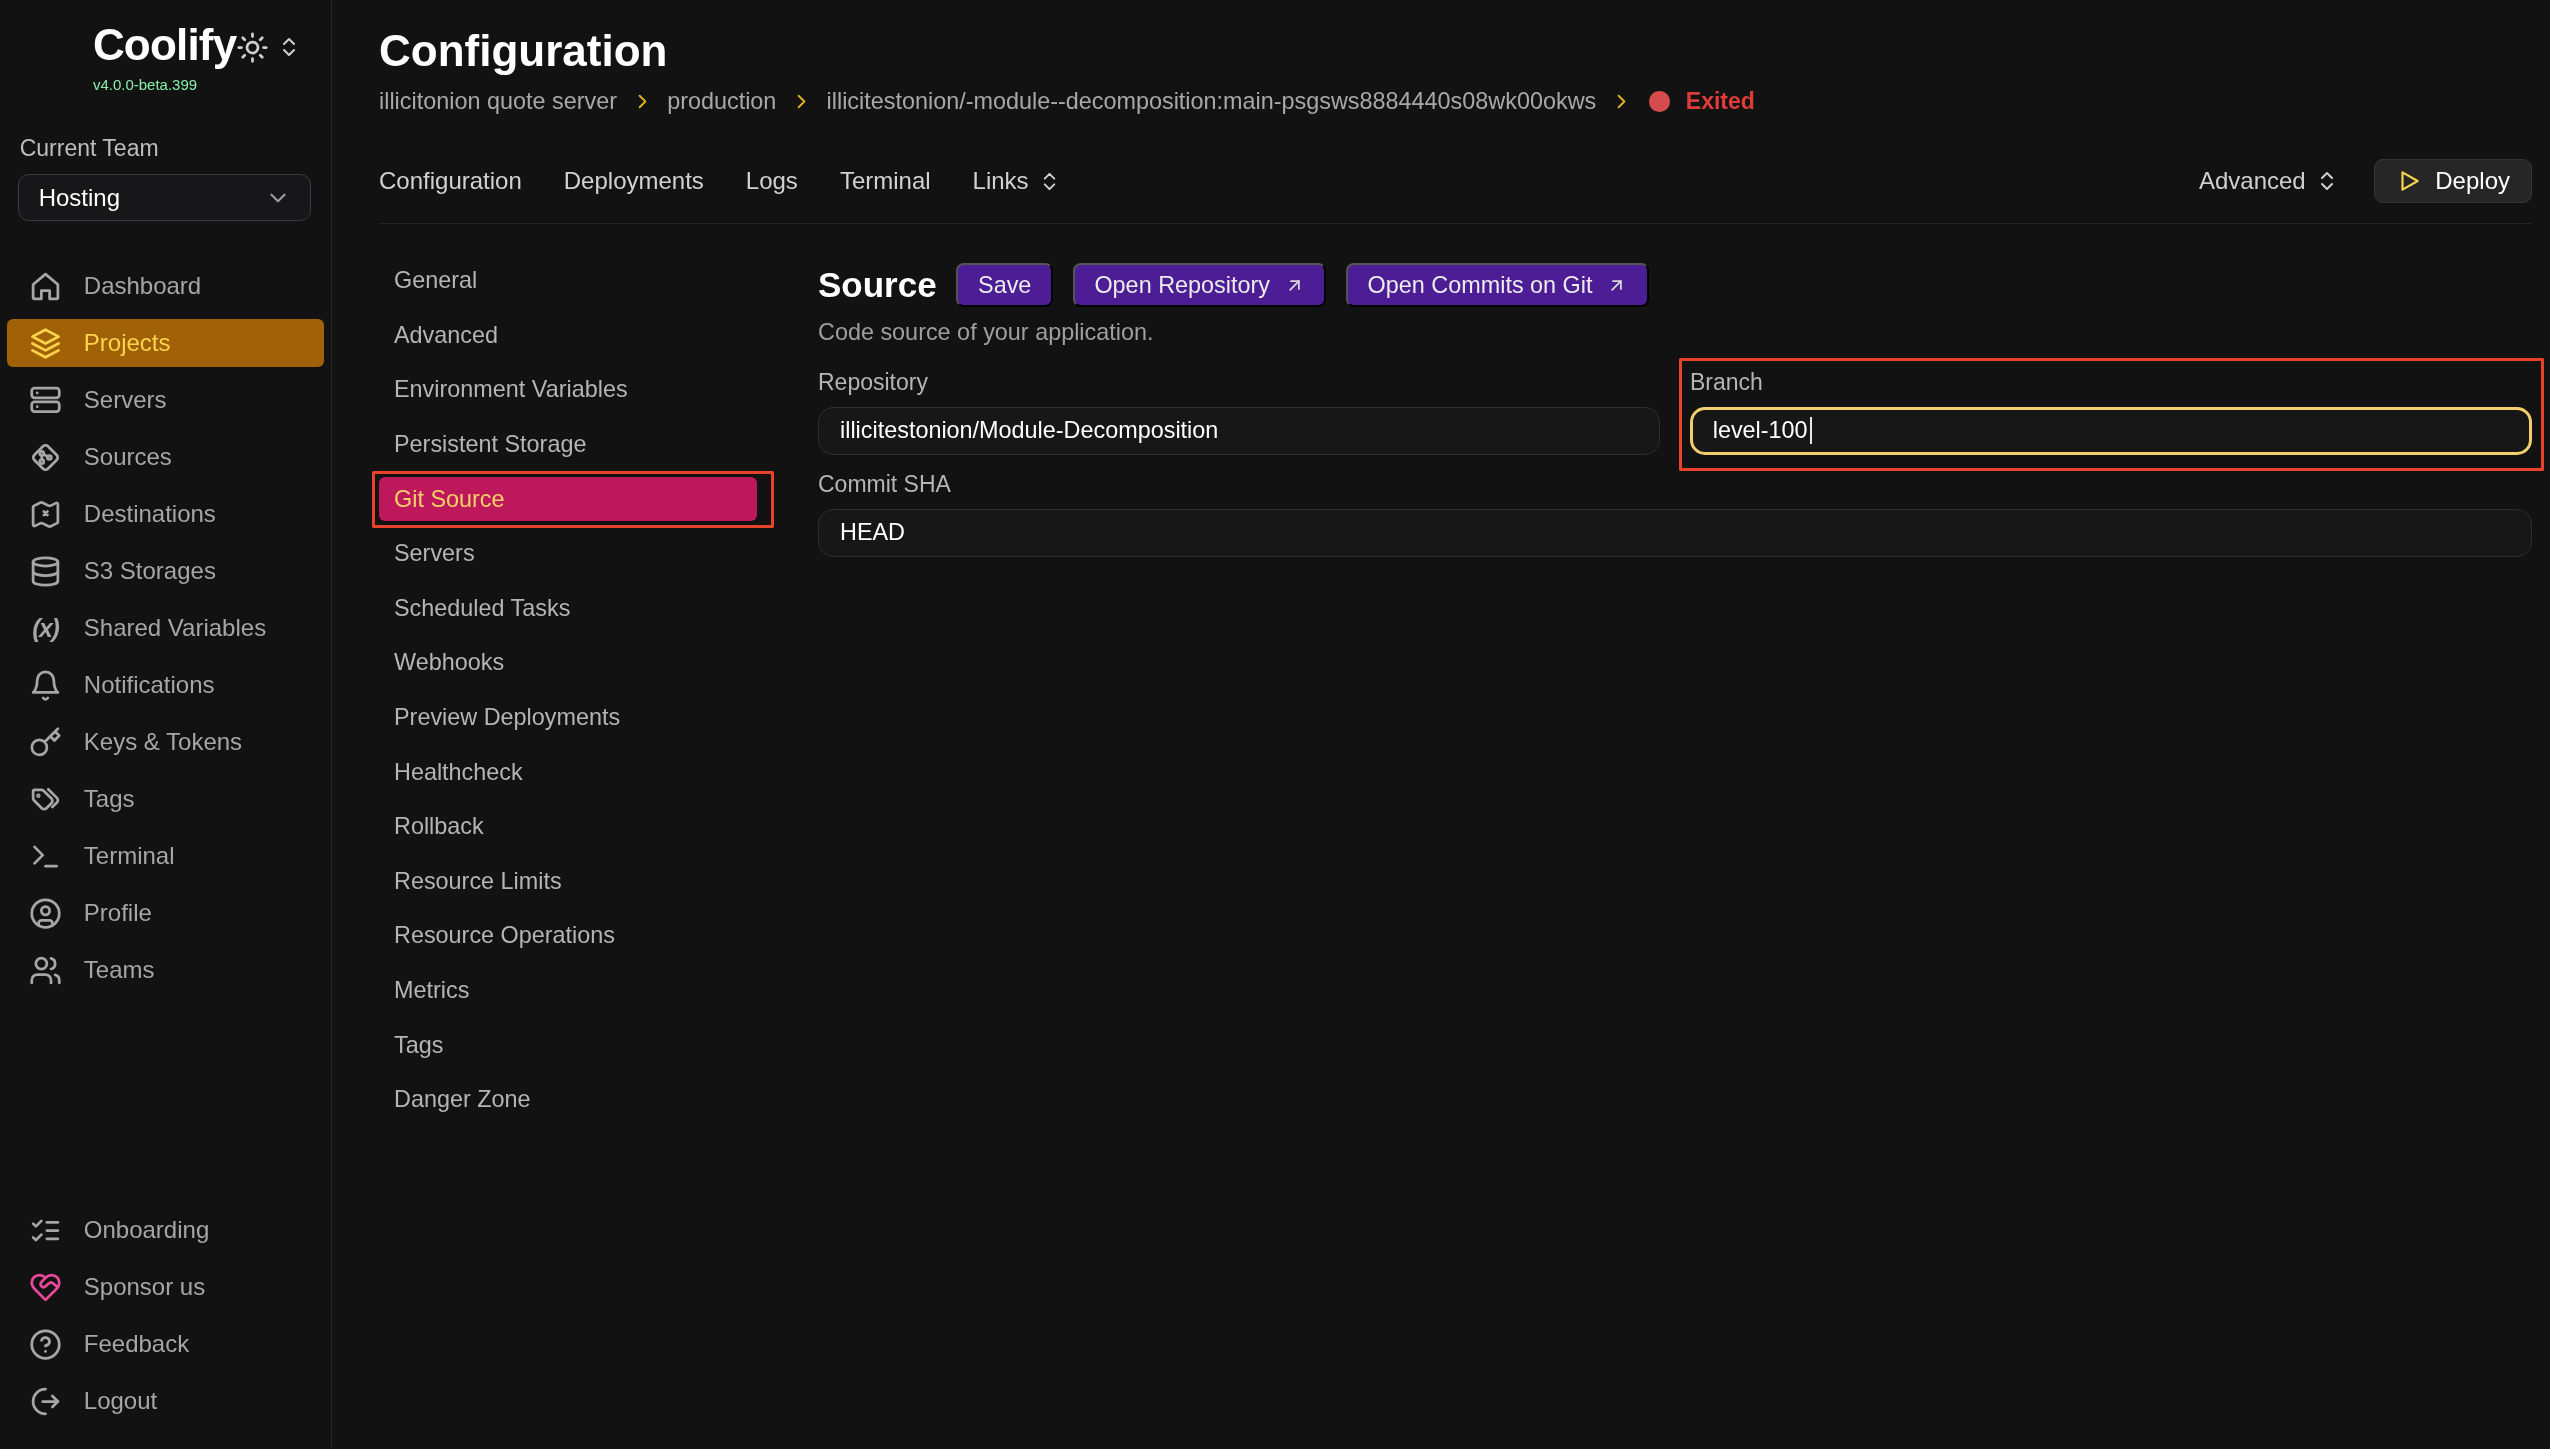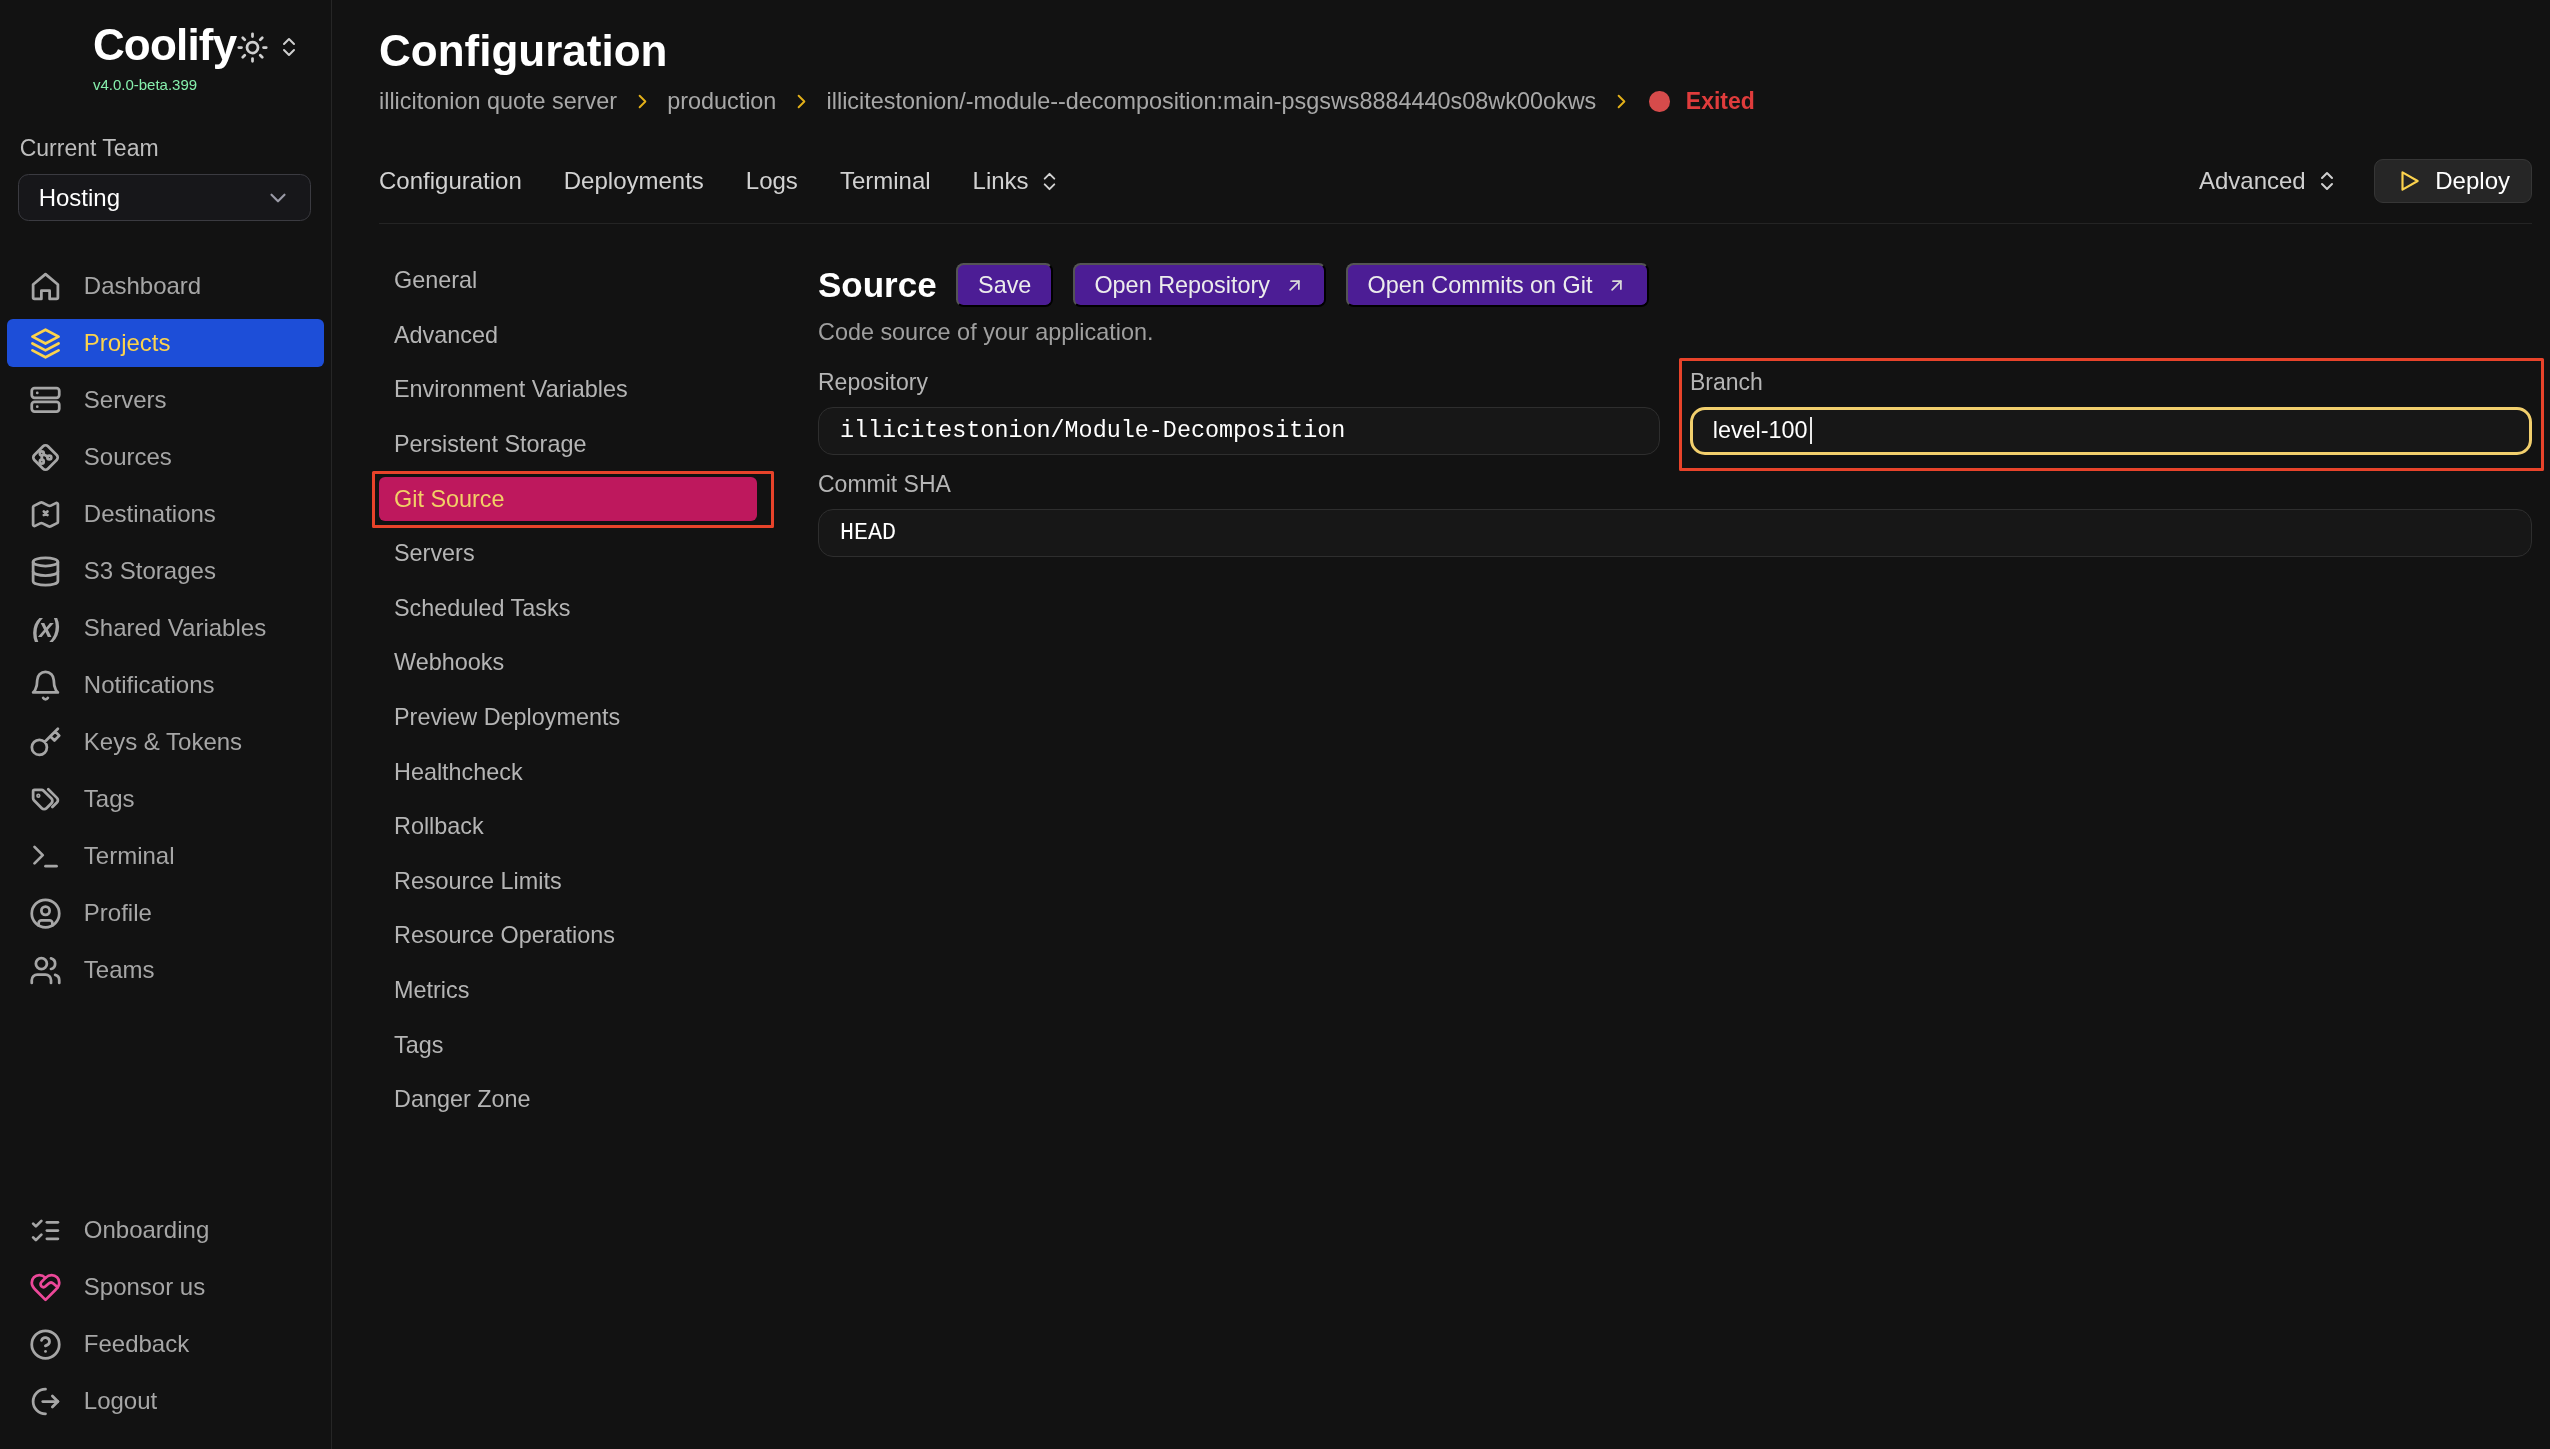--- a/index.html
+++ b/index.html
@@ -24,21 +24,21 @@
   .team-label { margin: 42px 0 0 19.7px; font-size: 23px; color: #bdbdbd; }
   .team-select { margin: 12px 19.7px 0 18px; height: 47px; border: 1.5px solid #3b3b41; background: #17171a;
     border-radius: 10.6px; display: flex; align-items: center; justify-content: space-between; padding: 0 19.7px;
     font-size: 24px; cursor: pointer; }
   .team-select .chev { color: #9a9aa6; }
 
   .sidebar-nav { margin-top: 41px; display: flex; flex-direction: column; padding: 0 6.8px; }
   .nav-item { height: 48px; margin-bottom: 9px; display: flex; align-items: center; gap: 21px; padding-left: 21px;
     color: #a6a6a6; font-size: 24px; border-radius: 6px; cursor: pointer; }
   .nav-item .icon { width: 35px; height: 35px; display: flex; align-items: center; justify-content: center; flex-shrink: 0; }
-  .nav-item.active { background: #1d4ed8; color: #fcd34d; }
+  .nav-item.active { background: #a16207; color: #fcd34d; }
   .paren-x { font-size: 25px; font-style: italic; font-weight: 700; letter-spacing: -1.5px; }
   .sponsor-icon { color: #ec4899; }
 
   .sidebar-footer { margin-top: auto; padding: 0 6.8px 15px 6.8px; display: flex; flex-direction: column; }
 
   
   .main { flex: 1; padding: 0 18px 0 47px; display: flex; flex-direction: column; min-width: 0; }
   .page-title { margin-top: 26px; font-size: 44px; font-weight: 700; }
   .breadcrumb { margin-top: 12px; display: flex; align-items: center; gap: 13.6px; font-size: 23.4px; color: #a8a8a8; white-space: nowrap; }
   .crumb { cursor: pointer; }
@@ -72,21 +72,21 @@
   .form-header { display: flex; align-items: center; gap: 19.7px; margin-top: 4.5px; }
   .section-title { font-size: 35px; font-weight: 700; }
   .btn { background: #4c1d95; border-radius: 7.6px; height: 44px; display: flex; align-items: center; gap: 13.6px;
     padding: 0 19.7px; font-size: 23.4px; color: #ececec; cursor: pointer; white-space: nowrap; }
   .btn .arr { color: #d8d8d8; }
   .section-desc { margin-top: 12px; font-size: 23.4px; color: #9f9f9f; }
 
   .field-grid { display: grid; grid-template-columns: 1fr 1fr; column-gap: 30px; margin-top: 23px; }
   .field label { display: block; font-size: 23px; color: #b5b5b5; margin-bottom: 10.6px; }
   .text-input { width: 100%; height: 48px; background: #171717; border: 1.5px solid #2e2e2e; border-radius: 15px;
-    color: #fff; font-size: 23.4px; padding: 0 21px; font-family: Liberation Mono, monospace; outline: none; }
+    color: #fff; font-size: 23.4px; padding: 0 21px; font-family: Liberation Sans, sans-serif; outline: none; }
   .branch-wrap { position: relative; }
   .branch-wrap > .annotation { top: -11.3px; left: -11.3px; right: -12px; bottom: -16px; }
   .input-focused { width: 100%; height: 48px; background: #171717; border: 3px solid #f2cf6d; border-radius: 15px;
     display: flex; align-items: center; padding: 0 19.7px; font-size: 23.4px; color: #fff; }
   .caret { display: inline-block; width: 2.3px; height: 27px; background: #e8e8e8; margin-left: 2.3px; }
   .field.full { margin-top: 16.6px; }
 </style>
 </head>
 <body>
 

